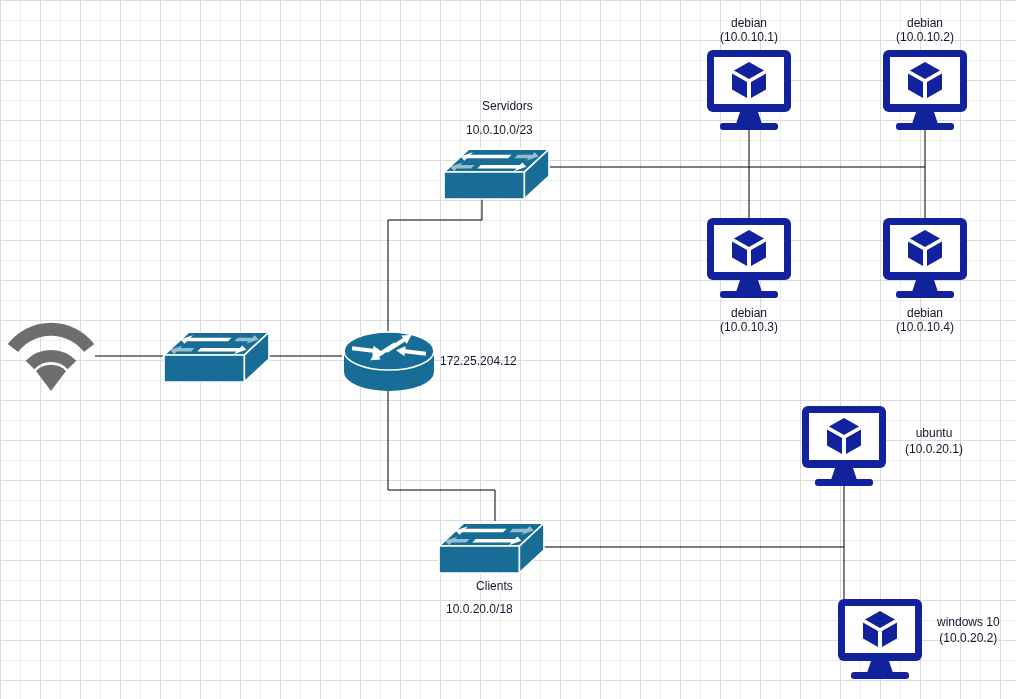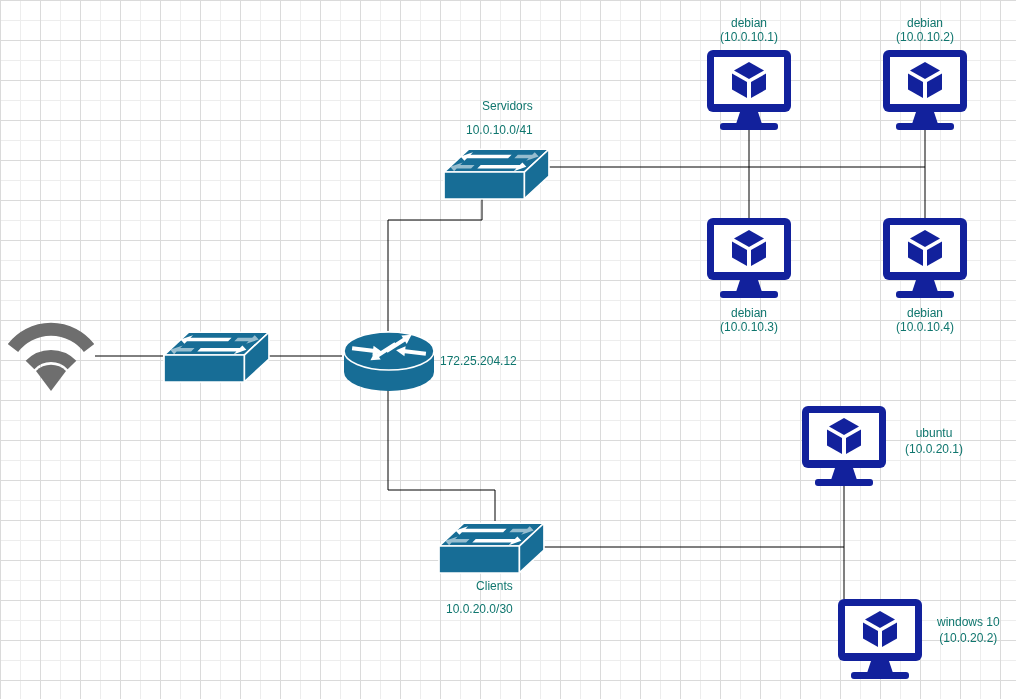--- a/index.html
+++ b/index.html
@@ -11,21 +11,21 @@
       linear-gradient(to bottom,#dadada 1px,transparent 1px),
       linear-gradient(to right,#ededed 1px,transparent 1px),
       linear-gradient(to bottom,#ededed 1px,transparent 1px);
     background-size:40px 40px,40px 40px,20px 20px,20px 20px;
     font-family:"Liberation Sans",sans-serif;
   }
   #edges{position:absolute;left:0;top:0;z-index:1;}
   .node{position:absolute;z-index:2;}
   .node svg.icon{display:block;}
   .lbl{
-    position:absolute;z-index:3;color:#0f766e;white-space:nowrap;
+    position:absolute;z-index:3;color:#0f172a;white-space:nowrap;
     font:12px/14px "Liberation Sans",sans-serif;
   }
   .lbl-above{left:50%;transform:translateX(-50%);bottom:calc(100% + 6px);text-align:center;}
   .lbl-below{left:50%;transform:translateX(-50%);top:calc(100% + 8px);text-align:center;}
   .lbl-right{text-align:center;line-height:16px;}
   .lbl-switch{line-height:24px;text-align:right;}
   #defs-holder{position:absolute;width:0;height:0;overflow:hidden;}
 </style>
 </head>
 <body>
@@ -111,31 +111,31 @@
     </svg>
   <div class="lbl" style="left:calc(100% + 4px);top:25px;">172.25.204.12</div>
 </div>
 
 <div class="node" style="left:443px;top:142px;width:107px;height:58px;">
   <svg class="icon" width="107" height="58" viewBox="0 0 104 56" preserveAspectRatio="none">
       <use href="#sym-switch"></use>
     </svg>
   <div class="lbl lbl-switch" style="left:23px;bottom:100%;">
     <div>Servidors</div>
-    <div>10.0.10.0/41</div>
+    <div>10.0.10.0/23</div>
   </div>
 </div>
 
 <div class="node" style="left:438px;top:516px;width:107px;height:58px;">
   <svg class="icon" width="107" height="58" viewBox="0 0 104 56" preserveAspectRatio="none">
       <use href="#sym-switch"></use>
     </svg>
   <div class="lbl lbl-switch" style="left:8px;top:calc(100% + 1px);line-height:23px;">
     <div>Clients</div>
-    <div>10.0.20.0/30</div>
+    <div>10.0.20.0/18</div>
   </div>
 </div>
 
 <div class="node" style="left:707px;top:50px;width:84px;height:80px;">
   <svg class="icon" width="84" height="80">
       <use href="#sym-vm"></use>
     </svg>
   <div class="lbl lbl-above">
     <div>debian</div>
     <div>(10.0.10.1)</div>

